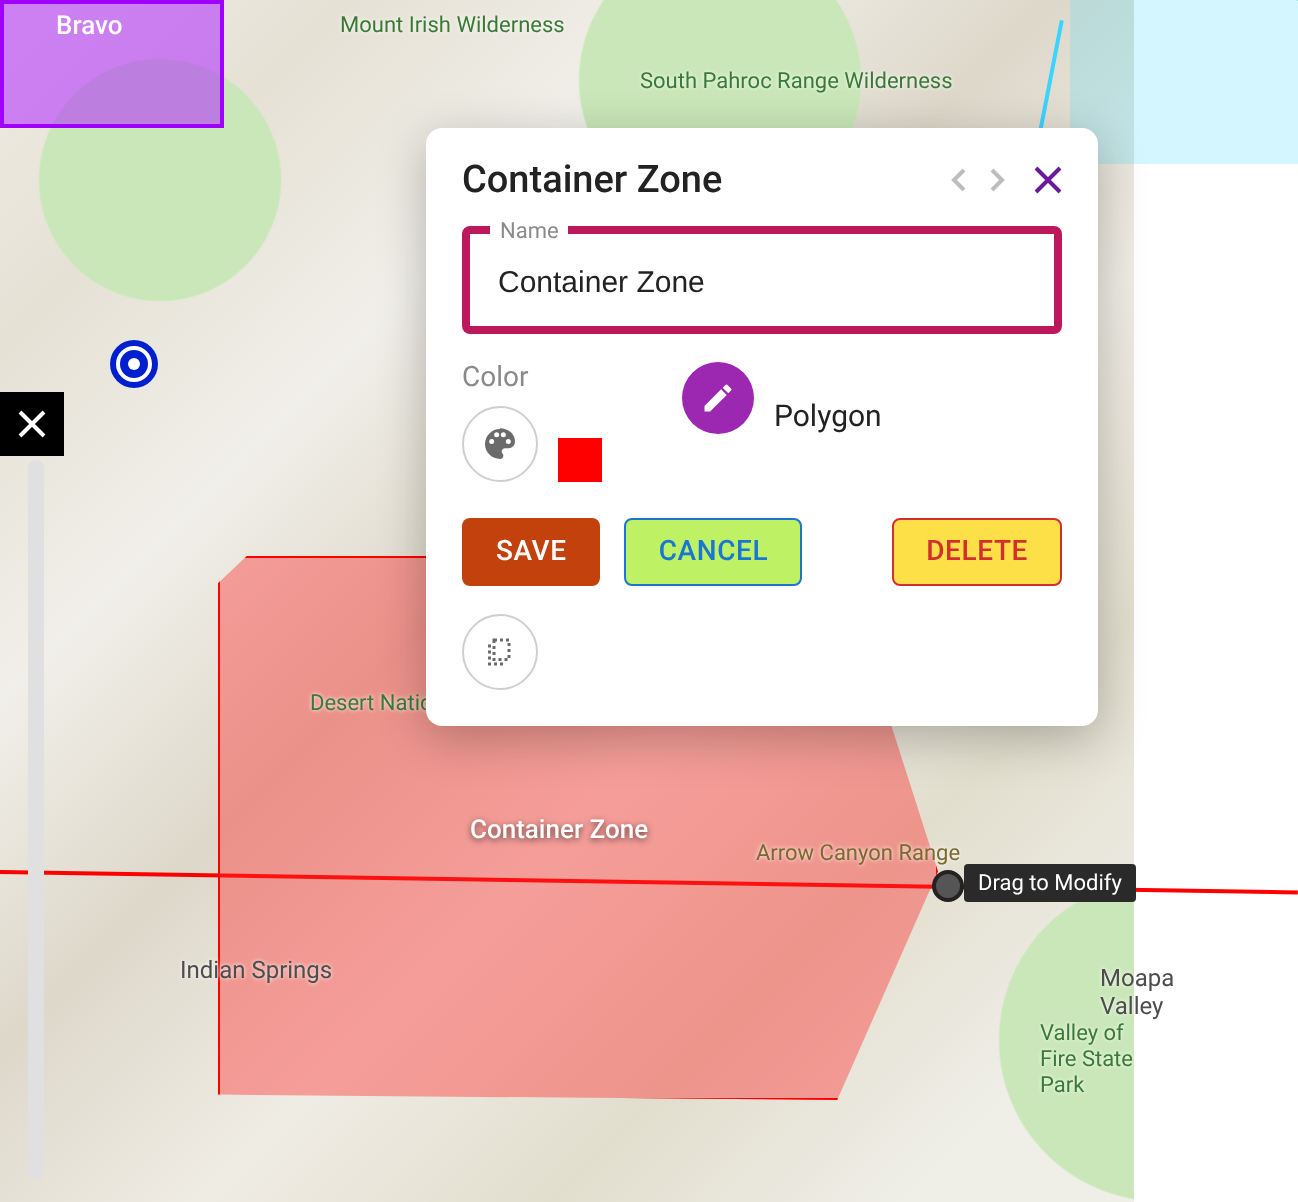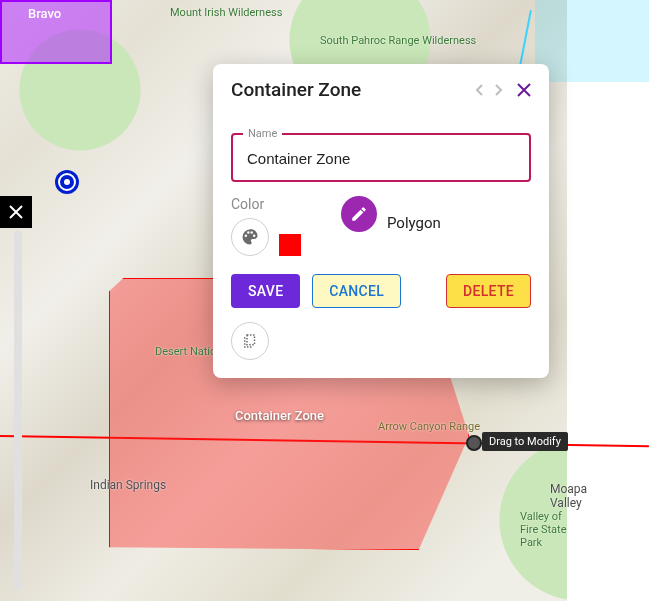--- a/index.html
+++ b/index.html
@@ -48,36 +48,36 @@
 
   
   .popup{position:absolute;left:213px;top:64px;width:300px;background:#fff;border-radius:8px;box-shadow:0 6px 24px rgba(0,0,0,.25);padding:14px 18px 18px}
   .popup::after{content:"";position:absolute;left:40px;bottom:-12px;border:12px solid transparent;border-top-color:#fff}
   .pp-head{display:flex;align-items:center;justify-content:space-between}
   .pp-title{font-size:19px;font-weight:500;color:#222}
   .pp-nav{display:flex;gap:8px;align-items:center}
   .pp-nav span{color:#bdbdbd;font-size:16px;cursor:pointer}
   .pp-close{color:#6a1b9a;font-size:20px;cursor:pointer;font-weight:700;line-height:1;margin-left:6px}
   .pp-sub{font-size:12px;color:#777;margin-top:2px}
-  .field{position:relative;margin-top:32px;border:2px solid #be185d;border-radius:4px;padding:14px 12px 12px}
+  .field{position:relative;margin-top:12px;border:4px solid #be185d;border-radius:4px;padding:14px 12px 12px}
   .field-label{position:absolute;top:-8px;left:10px;background:#fff;padding:0 5px;font-size:11px;color:#8a8a8a}
   .field input{border:none;outline:none;width:100%;font-size:15px;color:#222;background:transparent}
   .row-opts{display:flex;gap:40px;margin-top:14px}
   .opt-col{display:flex;flex-direction:column;gap:6px}
   .opt-label{font-size:14px;color:#8a8a8a}
   .opt-body{display:flex;align-items:flex-end;gap:10px}
   .circ{width:36px;height:36px;border-radius:50%;display:flex;align-items:center;justify-content:center;cursor:pointer}
   .circ.outline{border:1px solid #cfcfcf;background:#fff;color:#595959}
   .circ.purple{background:#9c27b0;color:#fff}
   .swatch{width:22px;height:22px;background:#ff0000}
   .geom-text{font-size:15px;color:#222}
   .btn-row{display:flex;gap:12px;margin-top:18px;align-items:center}
   .btn{font-size:14px;font-weight:500;padding:8px 16px;border-radius:4px;cursor:pointer;letter-spacing:.3px;border:1px solid transparent}
-  .btn.primary{background:#6d28d9;color:#fff}
-  .btn.secondary{background:#fef9c3;color:#1976d2;border-color:#1976d2}
+  .btn.primary{background:#c2410c;color:#fff}
+  .btn.secondary{background:#bef264;color:#1976d2;border-color:#1976d2}
   .btn.danger{background:#fde047;color:#d32f2f;border-color:#d32f2f;margin-left:auto}
   .tool-row{margin-top:14px}
   svg{display:block}
 </style>
 </head>
 <body>
 
 <div class="stage">
   <div class="map">
     <div class="red-line"></div>

